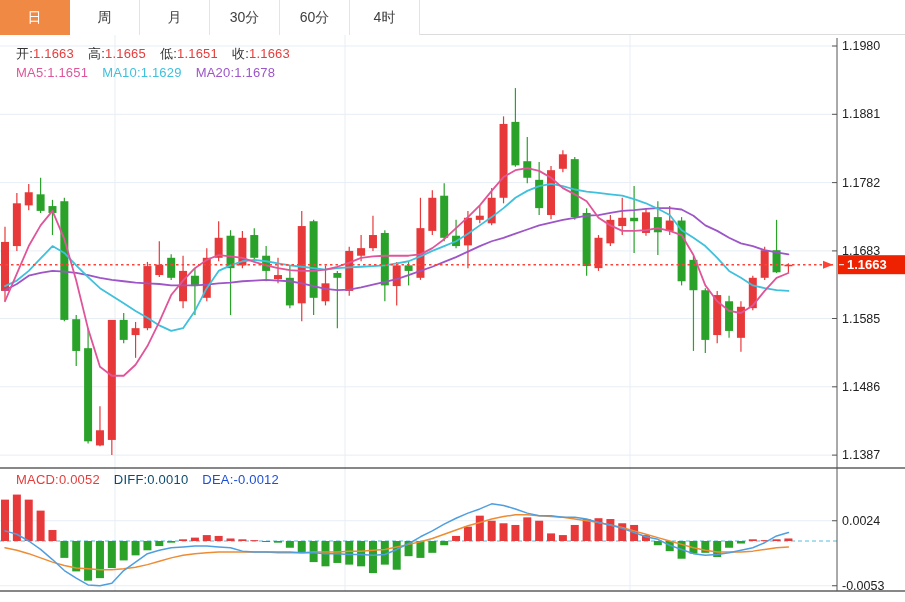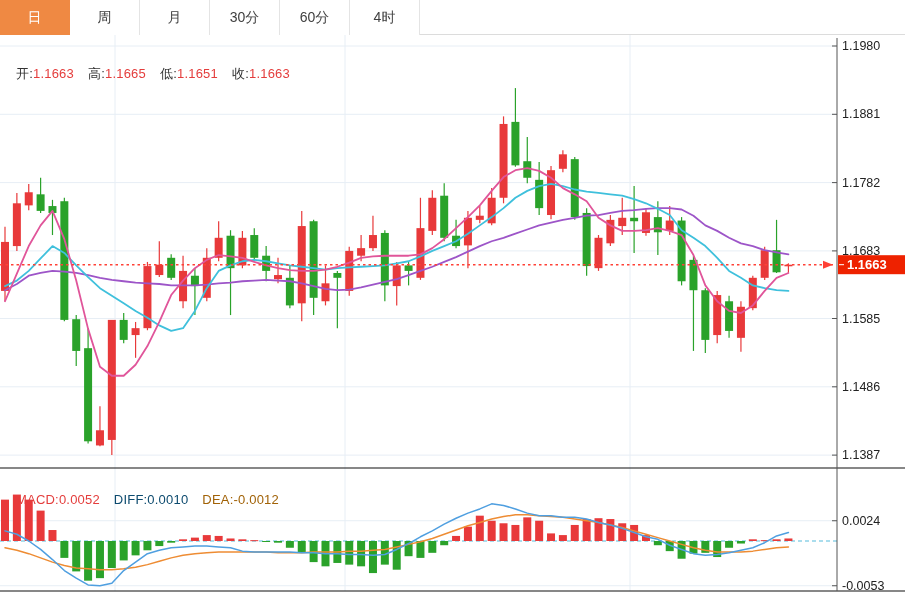--- a/index.html
+++ b/index.html
@@ -5,32 +5,32 @@
   html,body{margin:0;padding:0;background:#fff;}
   .app{position:relative;width:905px;height:602px;background:#fff;overflow:hidden;
        font-family:"Liberation Sans","DejaVu Sans",sans-serif;}
   .tabbar{display:flex;height:35px;border-bottom:1px solid #dcdcdc;background:#fff;box-sizing:border-box;}
   .tab{width:70px;height:35px;line-height:34px;text-align:center;font-size:14px;color:#404040;
        border-right:1px solid #e4e4e4;box-sizing:border-box;cursor:pointer;background:#fff;user-select:none;}
   .tab.active{background:#ef8943;color:#fff;border-right:1px solid #ef8943;}
   .chartwrap{position:relative;width:905px;height:567px;}
   #chart-svg{position:absolute;left:0;top:0;}
   svg text{font-family:"Liberation Sans","DejaVu Sans",sans-serif;}
-  .legend{position:absolute;left:16px;font-size:13px;white-space:nowrap;pointer-events:none;margin-top:20px;}
+  .legend{position:absolute;left:16px;font-size:13px;white-space:nowrap;pointer-events:none;}
   .legend-ohlc{top:10px;}
   .legend-ma{top:30px;}
   .legend-macd{top:437px;}
   .lbl{color:#333;}
   .val{margin-right:14px;}
   .red{color:#e43d3c;}
   .c-ma5{color:#e0559a;}
   .c-ma10{color:#3fc0dc;}
   .c-ma20{color:#9d55c8;}
   .c-diff{color:#0c4a6e;}
-  .c-dea{color:#a16207;}
+  .c-dea{color:#1d4ed8;}
   .legend span{letter-spacing:.2px;}
 </style>
 </head>
 <body>
 
 <div class="app">
   <div class="tabbar">
     <div class="tab active">日</div>
     <div class="tab">周</div>
     <div class="tab">月</div>
@@ -285,18 +285,21 @@
         <polyline points="5,495.8696 16.869999999999997,499.2464 28.74,506 40.61,514.442 52.48,524.5724 64.35,535.547 76.22,543.1448 88.08999999999999,549.8984 99.96,550.7426 111.83,548.21 123.69999999999999,535.547 135.57,527.105 147.44,518.663 159.31,515.2862 171.17999999999998,512.7536 183.04999999999998,511.9094 194.92,511.0652 206.79,511.0652 218.66,511.9094 230.52999999999997,512.7536 242.39999999999998,516.1304 254.26999999999998,516.9746 266.14,516.9746 278.01,516.9746 289.88,516.9746 301.75,517.8188 313.62,517.8188 325.48999999999995,518.663 337.35999999999996,518.663 349.22999999999996,519.5072 361.09999999999997,519.5072 372.96999999999997,520.3514 384.84,519.5072 396.71,514.442 408.58,508.5326 420.45,501.779 432.32,495.8696 444.19,489.116 456.05999999999995,483.2066 467.92999999999995,478.1414 479.79999999999995,473.9204 491.66999999999996,468.85519999999997 503.53999999999996,470.5436 515.41,473.9204 527.28,478.1414 539.15,480.674 551.02,480.674 562.89,482.3624 574.76,482.3624 586.63,484.0508 598.5,487.4276 610.37,489.9602 622.24,493.337 634.11,497.558 645.9799999999999,501.779 657.8499999999999,504.3116 669.7199999999999,510.221 681.5899999999999,514.442 693.4599999999999,518.663 705.3299999999999,520.3514 717.1999999999999,519.5072 729.0699999999999,517.8188 740.9399999999999,515.2862 752.81,512.7536 764.68,507.6884 776.55,500.9348 788.42,497.558" fill="none" stroke="#4f9fe0" stroke-width="1.5" stroke-linejoin="round" stroke-linecap="round"></polyline>
         <line x1="0" y1="433" x2="905" y2="433" stroke="#111111" stroke-width="1.2"></line>
         <line x1="0" y1="556" x2="905" y2="556" stroke="#111111" stroke-width="1.2"></line>
         <line x1="837" y1="3" x2="837" y2="556" stroke="#555555" stroke-width="1"></line>
       </svg>
 
     <div class="legend legend-ohlc">
       <span class="lbl">开:</span><span class="val red">1.1663</span><span class="lbl">高:</span><span class="val red">1.1665</span><span class="lbl">低:</span><span class="val red">1.1651</span><span class="lbl">收:</span><span class="val red">1.1663</span>
     </div>
 
+    <div class="legend legend-ma">
+      <span class="c-ma5">MA5:</span><span class="val c-ma5">1.1651</span><span class="c-ma10">MA10:</span><span class="val c-ma10">1.1629</span><span class="c-ma20">MA20:</span><span class="val c-ma20">1.1678</span>
+    </div>
 
     <div class="legend legend-macd">
       <span class="red">MACD:</span><span class="val red">0.0052</span><span class="c-diff">DIFF:</span><span class="val c-diff">0.0010</span><span class="c-dea">DEA:</span><span class="val c-dea">-0.0012</span>
     </div>
   </div>
 </div>
 
 </body></html>

